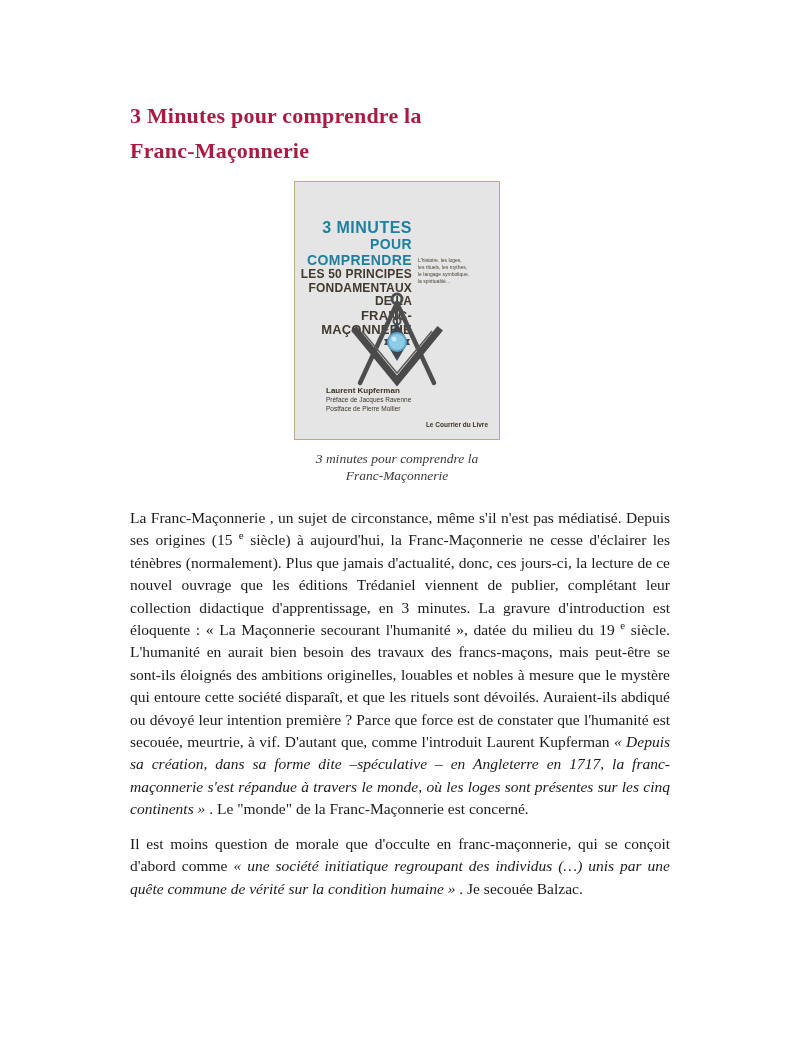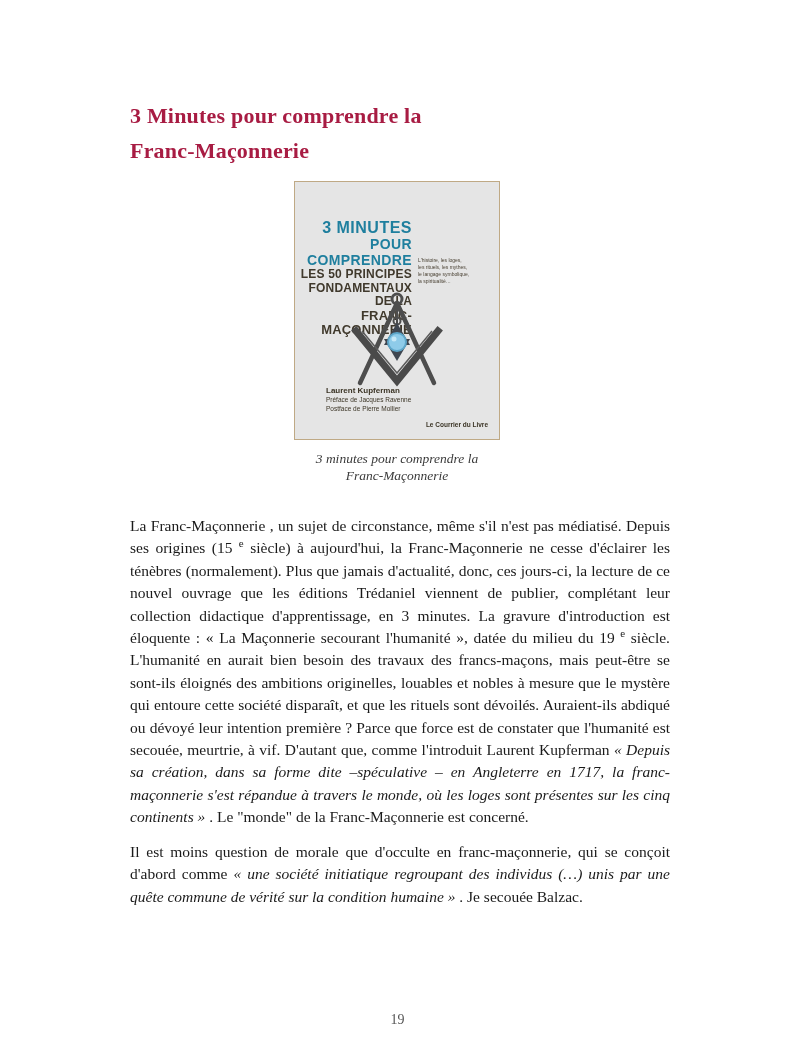--- a/index.html
+++ b/index.html
@@ -101,21 +101,21 @@
   
   .body-text {
     position: absolute;
     left: 130px;
     top: 506px;
     width: 540px;
     font-size: 15.5px;
     line-height: 22.4px;
     text-align: justify;
   }
-  .body-text p { margin: 9px 0 12px 0; }
+  .body-text p { margin: 1px 0 12px 0; }
   .run-italic { font-style: italic; }
   .body-text sup { font-size: 11px; line-height: 0; }
 
   
   .page-number {
     position: absolute;
     left: 0;
     top: 1012px;
     width: 795px;
     text-align: center;
@@ -180,15 +180,14 @@
   <div class="caption">
     <div>3 minutes pour comprendre la</div>
     <div>Franc-Maçonnerie</div>
   </div>
 
   <div class="body-text">
     <p><span>La Franc-Maçonnerie , un sujet de circonstance, même s'il n'est pas médiatisé. Depuis ses origines (15 </span><sup>e</sup><span> siècle) à aujourd'hui, la Franc-Maçonnerie ne cesse d'éclairer les ténèbres (normalement). Plus que jamais d'actualité, donc, ces jours-ci, la lecture de ce nouvel ouvrage que les éditions Trédaniel  viennent de publier, complétant leur collection didactique d'apprentissage, en 3 minutes. La gravure d'introduction est éloquente : « La Maçonnerie secourant l'humanité », datée du milieu du 19 </span><sup>e</sup><span> siècle. L'humanité  en aurait bien besoin des travaux des francs-maçons, mais peut-être se sont-ils éloignés des ambitions originelles, louables et nobles à mesure que le mystère qui entoure cette société disparaît, et que les rituels sont dévoilés. Auraient-ils abdiqué ou dévoyé leur intention première ? Parce que force est de constater que l'humanité est secouée, meurtrie, à vif. D'autant que, comme l'introduit Laurent Kupferman  </span><span class="run-italic">« Depuis sa création, dans sa forme dite –spéculative – en Angleterre en 1717, la franc-maçonnerie s'est répandue à travers le monde, où les loges sont présentes sur les cinq continents »</span><span> . Le "monde" de la Franc-Maçonnerie est concerné.</span></p>
     <p><span>Il est moins question de morale que d'occulte en franc-maçonnerie, qui se conçoit d'abord comme  </span><span class="run-italic">« une société initiatique regroupant des individus (…) unis par une quête commune de vérité sur la condition humaine »</span><span> . Je secouée Balzac.</span></p>
   </div>
 
-  <div class="page-number">19</div>
 
 </div>
 
 </body></html>

